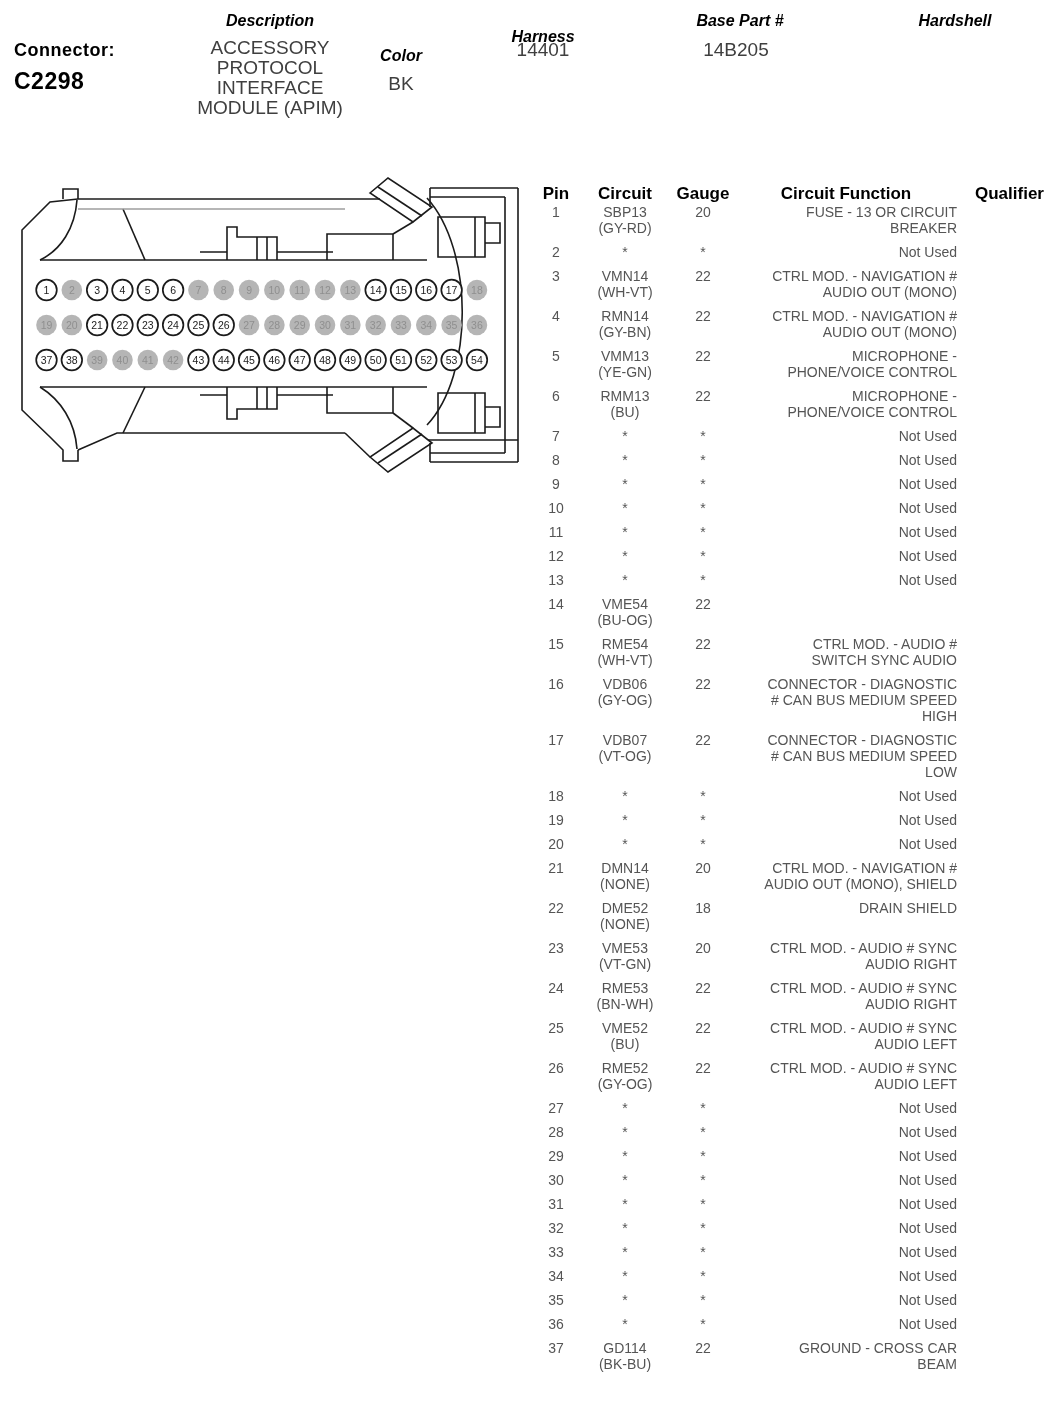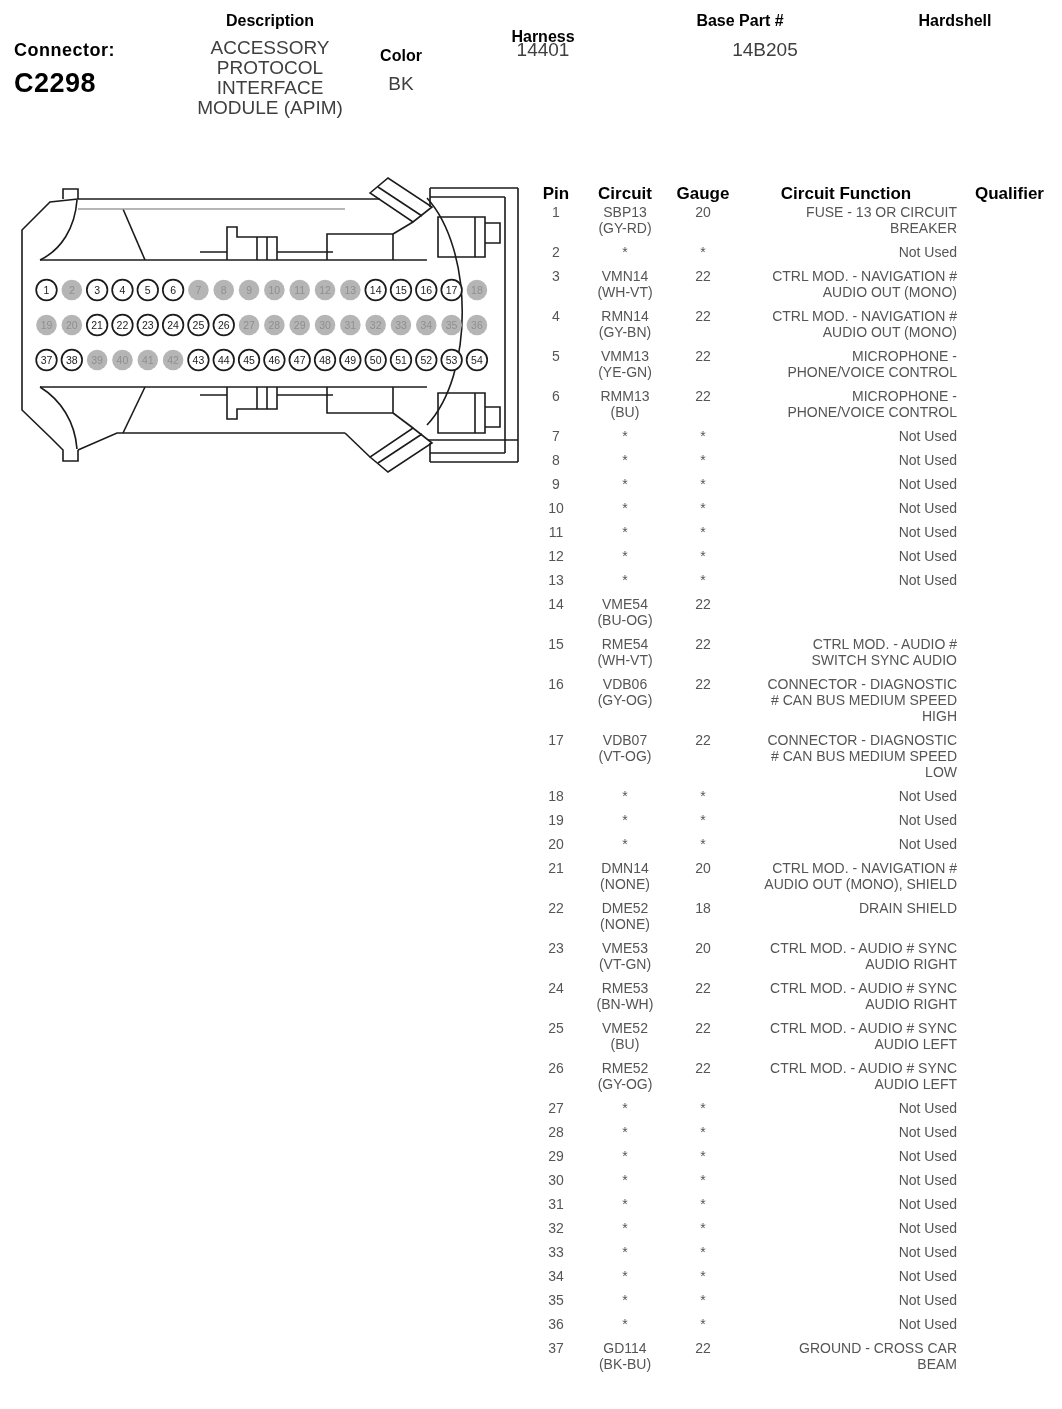--- a/index.html
+++ b/index.html
@@ -2,31 +2,31 @@
 <html><head>
 <meta charset="utf-8">
 <style>
   html,body { margin:0; padding:0; background:#fff; }
   .page {
     position:relative; width:1062px; height:1409px; background:#ffffff;
     font-family:"Liberation Sans", sans-serif; overflow:hidden; color:#000;
   }
   
   .conn-label { position:absolute; left:14px; top:40px; font-size:18px; font-weight:bold; letter-spacing:0.5px; }
-  .conn-id    { position:absolute; left:14px; top:68px; font-size:27px; font-weight:bold; letter-spacing:0.5px; }
-  .hdr-label  { position:absolute; font-size:16px; font-weight:bold; text-align:center; color:#000; }
+  .conn-id    { position:absolute; left:14px; top:68px; font-size:23px; font-weight:bold; letter-spacing:0.5px; }
+  .hdr-label  { position:absolute; font-size:16px; font-weight:bold; text-align:center; color:#000;font-style:italic; }
   .hdr-value  { position:absolute; font-size:19px; color:#3f3f3f; text-align:center; white-space:pre-line; line-height:20px; }
   .lbl-description { left:195px; top:12px; width:150px; }
   .val-description { left:178px; top:38px; width:184px; }
   .lbl-color       { left:368px; top:47px; width:66px;  }
   .val-color       { left:368px; top:74px; width:66px;  }
   .lbl-harness     { left:493px; top:12px; width:100px;margin-top:16px; }
   .val-harness     { left:493px; top:40px; width:100px; }
   .lbl-basepart    { left:672px; top:12px; width:136px; }
-  .val-basepart    { left:697px; top:40px; width:136px; }
+  .val-basepart    { left:668px; top:40px; width:136px; }
   .lbl-hardshell   { left:895px; top:12px; width:120px;text-align:center; }
   .val-hardshell   { left:895px; top:40px; width:120px; }
   
   .connector-svg { position:absolute; left:0px; top:170px; }
   
   .pin-table { position:absolute; left:533px; top:184px; width:529px; }
   .thead, .tr { display:grid; grid-template-columns:46px 92px 64px 222px 1fr; }
   .thead { font-size:17px; font-weight:bold; color:#000; }
   .thead > div { text-align:center; }
   .tr { font-size:14px; line-height:16px; color:#555; margin-bottom:8px; }

